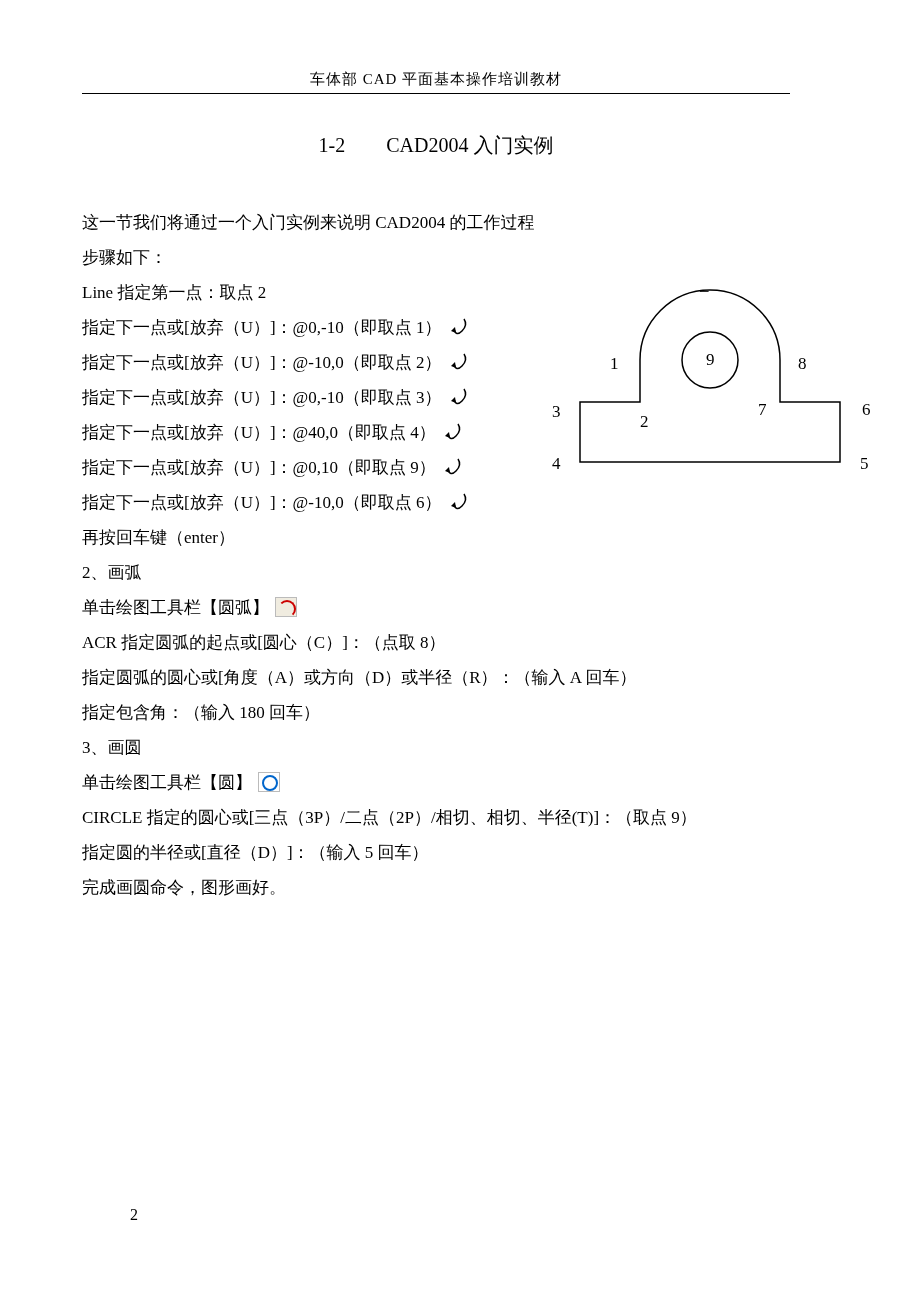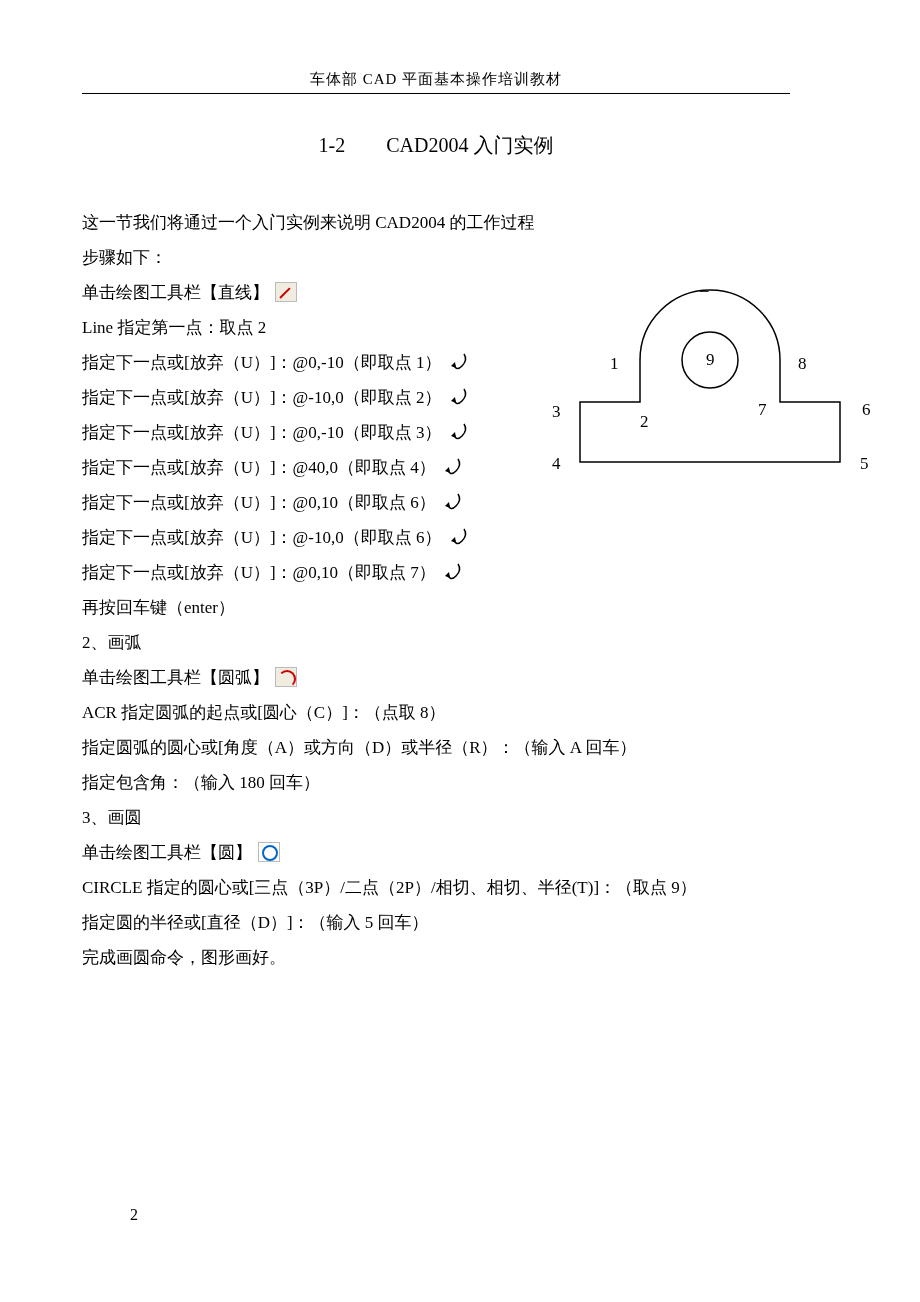--- a/index.html
+++ b/index.html
@@ -114,24 +114,20 @@
 
   <div class="title">
     <span class="sec-num">1-2</span>
     <span>CAD2004 入门实例</span>
   </div>
 
   <div class="body-text">
     <div class="line">这一节我们将通过一个入门实例来说明 CAD2004 的工作过程</div>
     <div class="line">步骤如下：</div>
 
-    <div class="line">
-      <span>单击绘图工具栏【直线】</span>
-      <span class="inline-icon icon-line"></span>
-    </div>
     <div class="line">Line 指定第一点：取点 2</div>
 
     <div class="line">
       <span>指定下一点或[放弃（U）]：@0,-10（即取点 1）</span>
       <svg class="curly" width="22" height="26">
           <path d="M16 4 Q20 10 14 16 Q8 22 6 14" fill="none" stroke="#000" stroke-width="1.5"></path>
           <path d="M3 16 L7 12 L8 18 Z" fill="#000"></path>
         </svg>
     </div>
     <div class="line">
@@ -149,35 +145,28 @@
         </svg>
     </div>
     <div class="line">
       <span>指定下一点或[放弃（U）]：@40,0（即取点 4）</span>
       <svg class="curly" width="22" height="26">
           <path d="M16 4 Q20 10 14 16 Q8 22 6 14" fill="none" stroke="#000" stroke-width="1.5"></path>
           <path d="M3 16 L7 12 L8 18 Z" fill="#000"></path>
         </svg>
     </div>
     <div class="line">
-      <span>指定下一点或[放弃（U）]：@0,10（即取点 6）</span>
+      <span>指定下一点或[放弃（U）]：@0,10（即取点 9）</span>
       <svg class="curly" width="22" height="26">
           <path d="M16 4 Q20 10 14 16 Q8 22 6 14" fill="none" stroke="#000" stroke-width="1.5"></path>
           <path d="M3 16 L7 12 L8 18 Z" fill="#000"></path>
         </svg>
     </div>
     <div class="line">
       <span>指定下一点或[放弃（U）]：@-10,0（即取点 6）</span>
-      <svg class="curly" width="22" height="26">
-          <path d="M16 4 Q20 10 14 16 Q8 22 6 14" fill="none" stroke="#000" stroke-width="1.5"></path>
-          <path d="M3 16 L7 12 L8 18 Z" fill="#000"></path>
-        </svg>
-    </div>
-    <div class="line">
-      <span>指定下一点或[放弃（U）]：@0,10（即取点 7）</span>
       <svg class="curly" width="22" height="26">
           <path d="M16 4 Q20 10 14 16 Q8 22 6 14" fill="none" stroke="#000" stroke-width="1.5"></path>
           <path d="M3 16 L7 12 L8 18 Z" fill="#000"></path>
         </svg>
     </div>
     <div class="line">再按回车键（enter）</div>
 
     <div class="line">2、画弧</div>
     <div class="line">
       <span>单击绘图工具栏【圆弧】</span>

